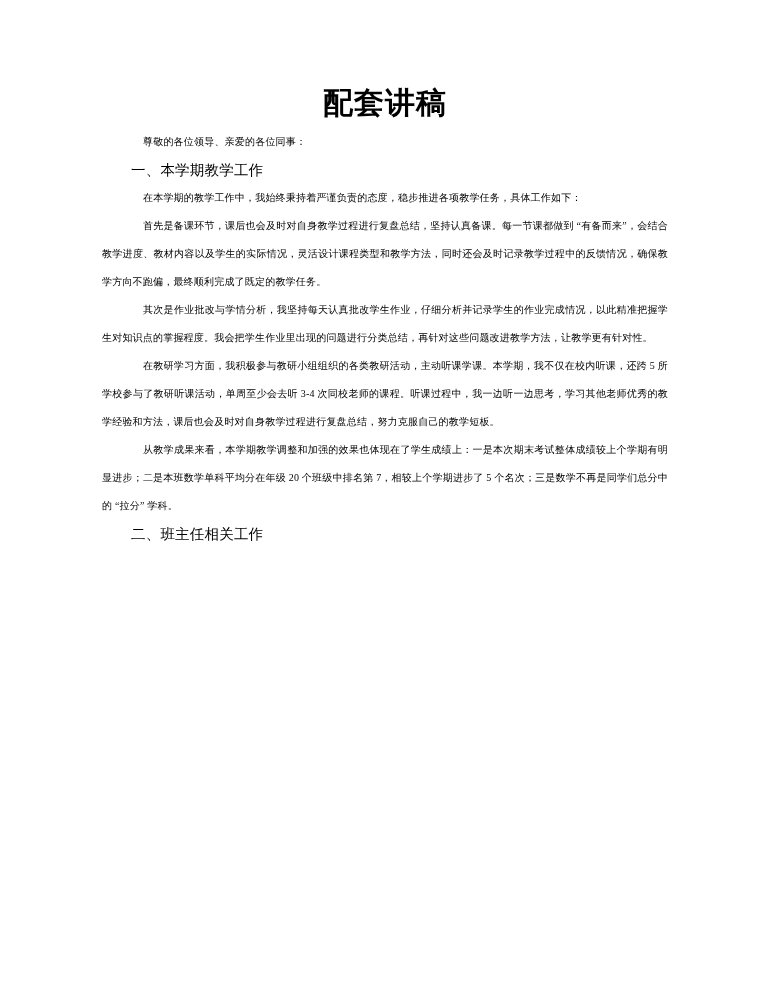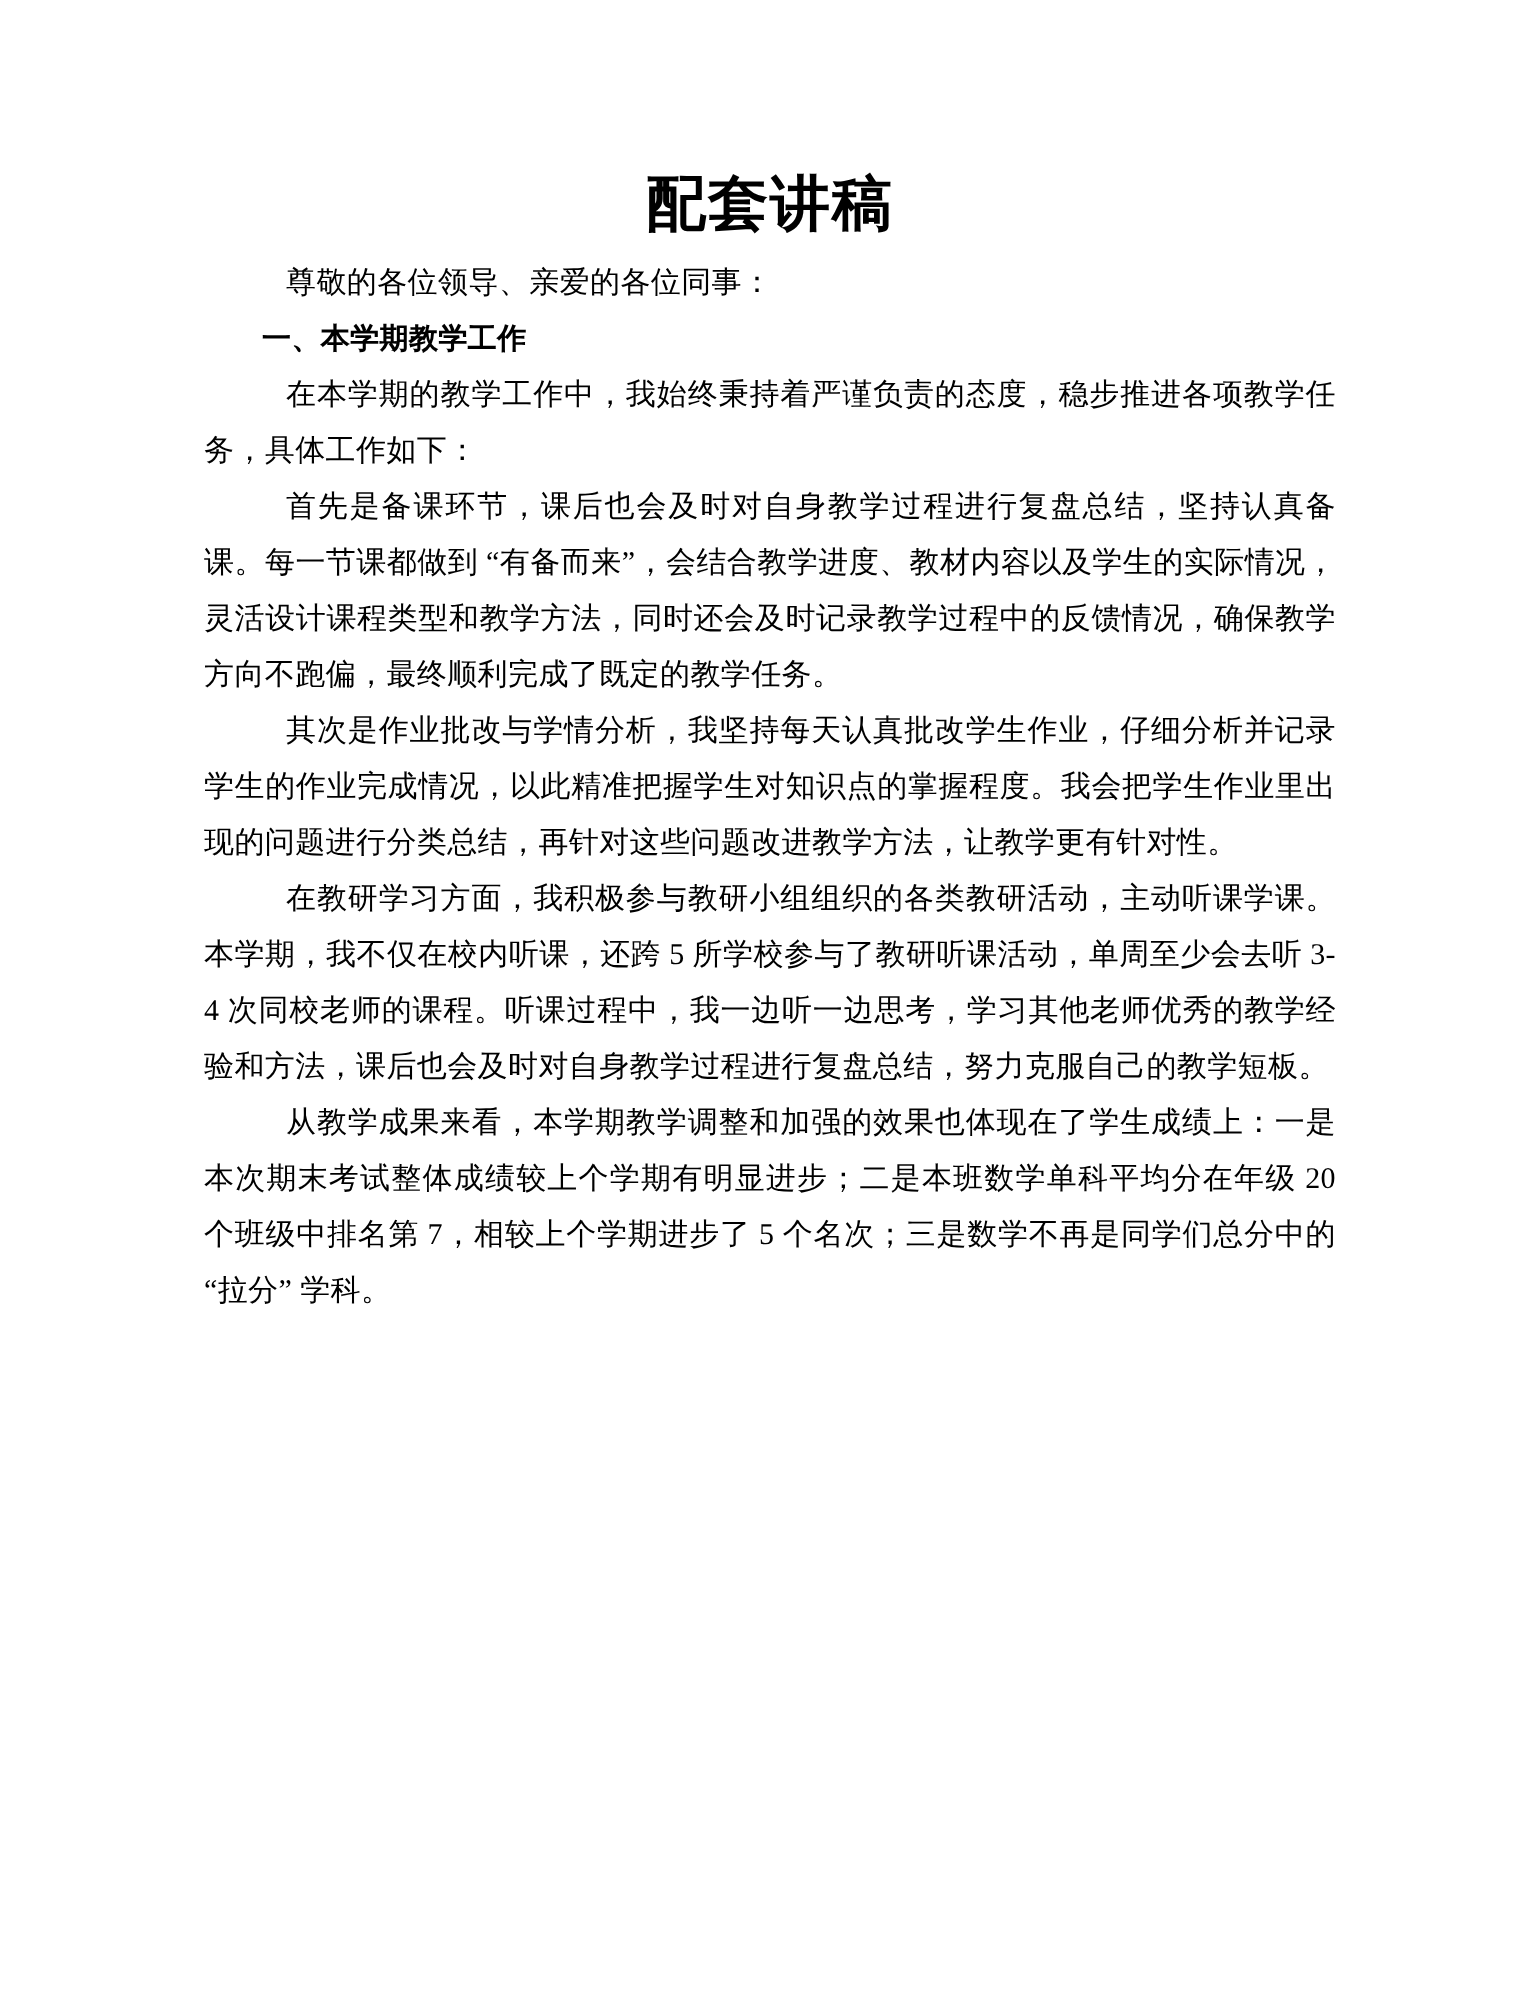--- a/index.html
+++ b/index.html
@@ -23,32 +23,32 @@
     margin: 0 0 6px 0;
     text-align: center;
     font-size: 30px;
     font-weight: 700;
     line-height: 38px;
     letter-spacing: 1px;
     font-family: "Liberation Serif", "DejaVu Serif", serif;
   }
   .para {
     margin: 0;
-    font-size: 15px;
+    font-size: 10px;
     line-height: 28px;
     text-align: justify;
     text-indent: 41px;
     word-break: break-all;
     letter-spacing: 0.2px;
   }
   .heading {
     margin: 0;
     font-size: 14.5px;
     line-height: 28px;
-    font-weight: 700;
+    font-weight: 400;
     text-indent: 29px;
     letter-spacing: 0.2px;
   }
 </style>
 </head>
 <body>
 
 <div class="page">
   <h1 class="doc-title">配套讲稿</h1>
 
@@ -61,13 +61,14 @@
 
   <p class="para">首先是备课环节，课后也会及时对自身教学过程进行复盘总结，坚持认真备课。每一节课都做到 “有备而来”，会结合教学进度、教材内容以及学生的实际情况，灵活设计课程类型和教学方法，同时还会及时记录教学过程中的反馈情况，确保教学方向不跑偏，最终顺利完成了既定的教学任务。</p>
 
   <p class="para">其次是作业批改与学情分析，我坚持每天认真批改学生作业，仔细分析并记录学生的作业完成情况，以此精准把握学生对知识点的掌握程度。我会把学生作业里出现的问题进行分类总结，再针对这些问题改进教学方法，让教学更有针对性。</p>
 
   <p class="para">在教研学习方面，我积极参与教研小组组织的各类教研活动，主动听课学课。本学期，我不仅在校内听课，还跨 5 所学校参与了教研听课活动，单周至少会去听 3-4 次同校老师的课程。听课过程中，我一边听一边思考，学习其他老师优秀的教学经验和方法，课后也会及时对自身教学过程进行复盘总结，努力克服自己的教学短板。</p>
 
 
   <p class="para">从教学成果来看，本学期教学调整和加强的效果也体现在了学生成绩上：一是本次期末考试整体成绩较上个学期有明显进步；二是本班数学单科平均分在年级 20 个班级中排名第 7，相较上个学期进步了 5 个名次；三是数学不再是同学们总分中的 “拉分” 学科。</p>
 
+  <p class="heading">二、班主任相关工作</p>
 </div>
 
 </body></html>

